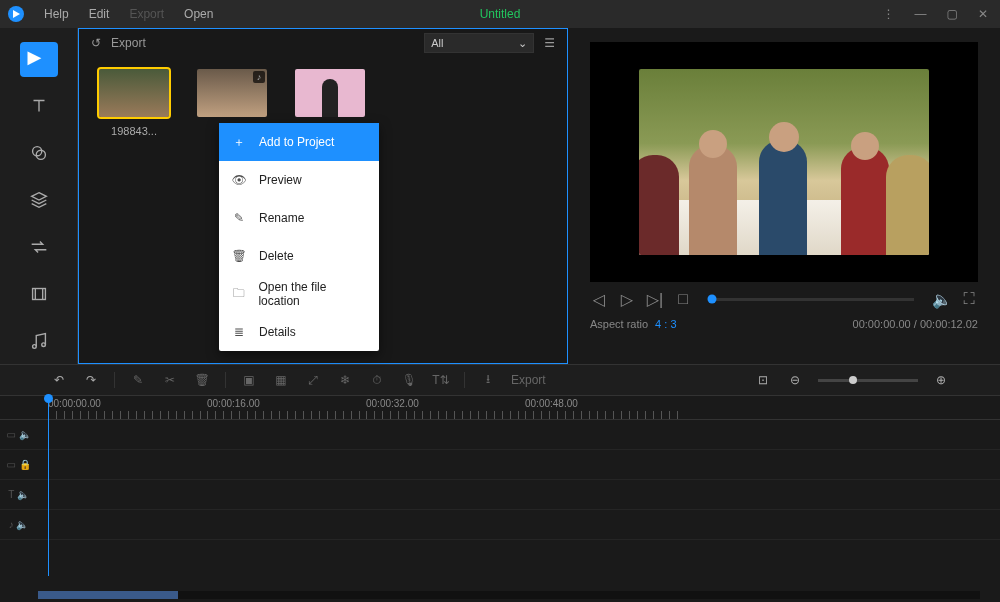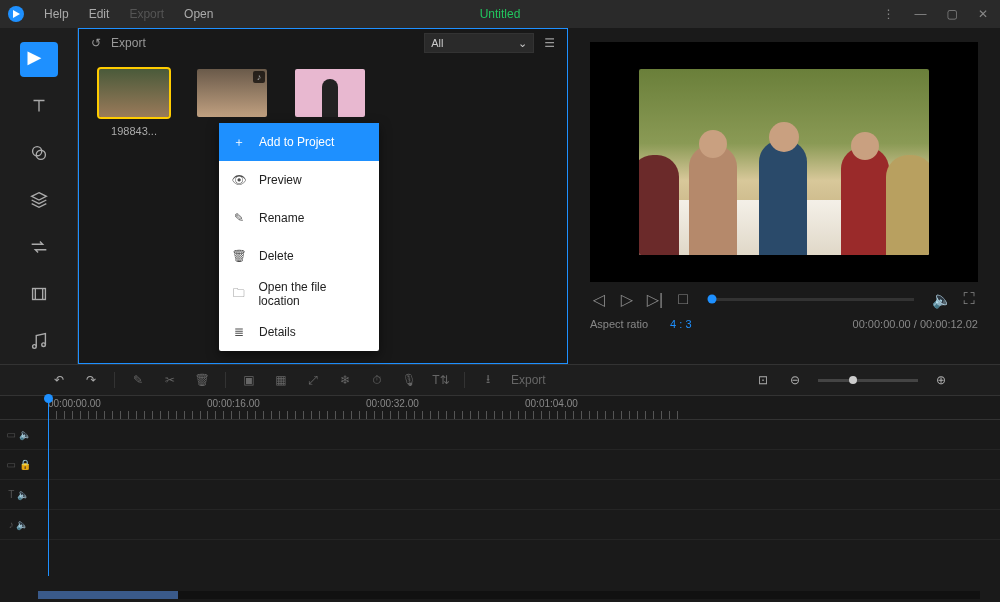--- a/index.html
+++ b/index.html
@@ -48,21 +48,21 @@
 .scene .p4::after { content:""; position:absolute; top:-15px; left:10px; width:28px; height:28px; background:#c9a080; border-radius:50%; }
 .scene .p5 { right: -5px; background: #b8a060; height: 100px; }
 .scene .table { position:absolute; bottom:0; left:0; right:0; height:55px; background: linear-gradient(180deg,#f4f0e8,#e0d8c8); }
 .scene .jug { position:absolute; bottom:20px; left:50%; width:18px; height:30px; background:#f0f0d0; border-radius:4px 4px 6px 6px; }
 
 .controls { display: flex; align-items: center; gap: 10px; height: 34px; color: #888; }
 .controls .btn { cursor: pointer; width: 18px; text-align: center; }
 .controls .progress { flex: 1; height: 3px; background: #333; position: relative; margin: 0 8px; }
 .controls .progress .dot { position: absolute; left: 1%; top: 50%; width: 9px; height: 9px; background: #1e90ff; border-radius: 50%; transform: translate(-50%,-50%); }
 .ratio-row { display: flex; align-items: center; font-size: 11px; color: #888; margin-top: 2px; }
-.ratio-row .ratio-val { color: #1e90ff; margin-left: 22px; }
+.ratio-row .ratio-val { color: #1e90ff; margin-left: 7px; }
 .ratio-row .time { margin-left: auto; }
 
 .toolbar { height: 32px; background: #1e1e1e; border-top: 1px solid #333; border-bottom: 1px solid #333; display: flex; align-items: center; padding: 0 50px; gap: 14px; color: #666; font-size: 12px; }
 .toolbar .tbtn { width: 18px; height: 18px; cursor: pointer; display: flex; align-items: center; justify-content: center; }
 .toolbar .tbtn.enabled { color: #aaa; }
 .toolbar .sep { width: 1px; height: 16px; background: #333; }
 .toolbar .right { margin-left: auto; display: flex; align-items: center; gap: 14px; }
 .toolbar .zoom-slider { width: 100px; height: 3px; background: #444; position: relative; }
 .toolbar .zoom-slider .knob { position: absolute; left: 35%; top: 50%; width: 8px; height: 8px; border-radius: 50%; background: #ccc; transform: translate(-50%,-50%); }
 .toolbar .export-btn { color: #666; }
@@ -275,21 +275,21 @@
       </div>
     <div class="tick">
         <span>00:00:16.00</span>
         <div class="marks"></div>
       </div>
     <div class="tick">
         <span>00:00:32.00</span>
         <div class="marks"></div>
       </div>
     <div class="tick">
-        <span>00:01:04.00</span>
+        <span>00:00:48.00</span>
         <div class="marks"></div>
       </div>
   </div>
   <div class="playhead"></div>
   <div class="tracks">
     <div class="track">
       <div class="track-head">
           <span>▭</span>
           <span style="color:#1e90ff">🔈</span>
         </div>

